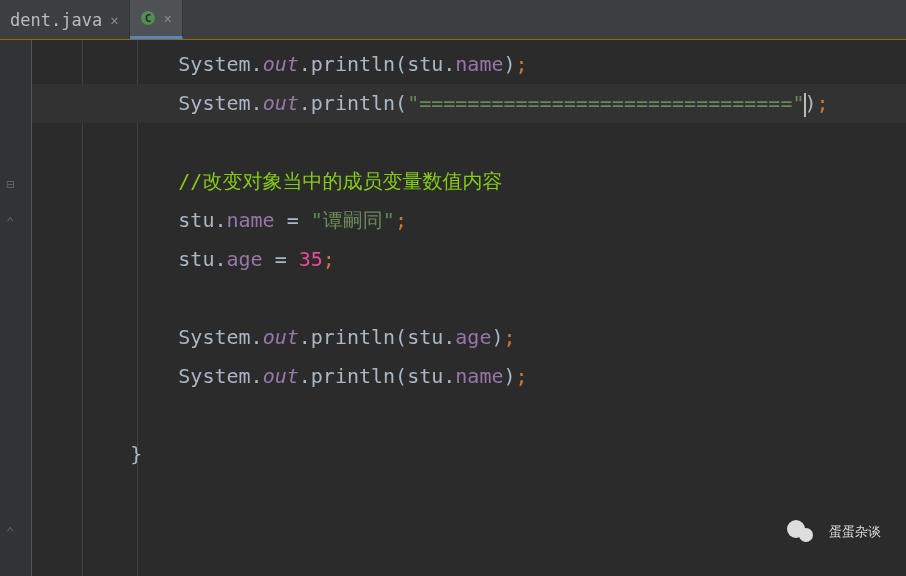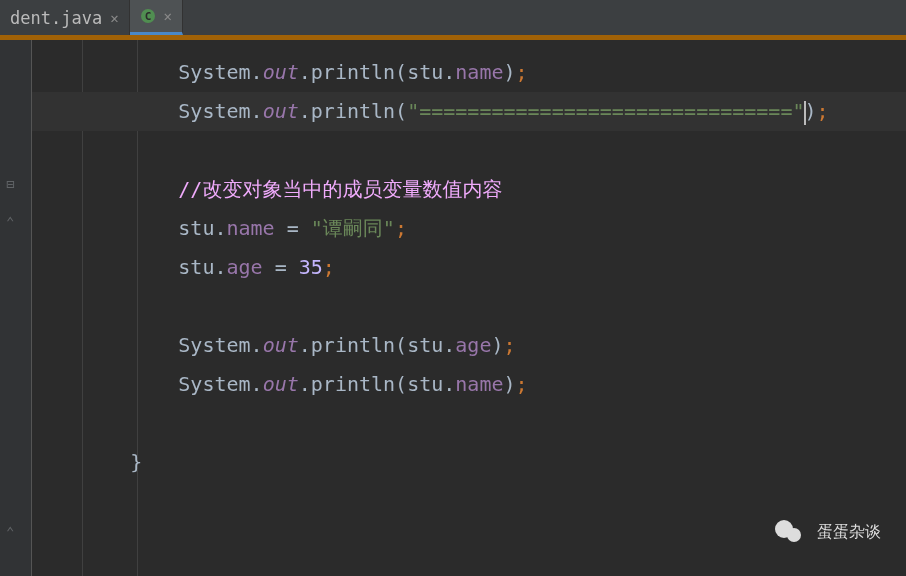--- a/index.html
+++ b/index.html
@@ -9,21 +9,21 @@
       font-size: 20px;
       width: 906px;
       height: 576px;
       overflow: hidden;
       position: relative;
     }
     .tabs-bar {
       background: #3c3f41;
       height: 40px;
       display: flex;
-      border-bottom: 5px solid #a16207;
+      border-bottom: 1px solid #a16207;
     }
     .tab {
       display: flex;
       align-items: center;
       padding: 0 10px;
       height: 100%;
       position: relative;
       color: #bbbbbb;
       font-size: 17px;
       gap: 8px;
@@ -59,21 +59,21 @@
       position: relative;
     }
     .gutter-mark {
       position: absolute;
       left: 6px;
       color: #606366;
       font-size: 14px;
     }
     .code-area {
       flex: 1;
-      padding-top: 13px;
+      padding-top: 5px;
       position: relative;
     }
     .code-line {
       height: 39px;
       line-height: 39px;
       padding-left: 50px;
       white-space: pre;
       position: relative;
     }
     .code-line.highlighted {
@@ -87,42 +87,42 @@
       bottom: 0;
     }
     .tk-class { color: #a9b7c6; }
     .tk-dot { color: #a9b7c6; }
     .tk-static { color: #9876aa; font-style: italic; }
     .tk-method { color: #a9b7c6; }
     .tk-field { color: #9876aa; }
     .tk-paren { color: #a9b7c6; }
     .tk-semi { color: #cc7832; }
     .tk-str { color: #6a8759; }
-    .tk-comment { color: #f0abfc; }
+    .tk-comment { color: #84cc16; }
     .tk-op { color: #a9b7c6; }
-    .tk-num { color: #c4b5fd; }
+    .tk-num { color: #ec4899; }
     .tk-var { color: #a9b7c6; }
     .tk-brace { color: #a9b7c6; }
     .cursor {
       display: inline-block;
       width: 2px;
       height: 24px;
       background: #bbbbbb;
       vertical-align: middle;
       margin: 0 -1px;
     }
     .watermark {
       position: absolute;
       bottom: 30px;
       right: 25px;
       display: flex;
       align-items: center;
       gap: 14px;
       color: #dddddd;
-      font-size: 16px;
+      font-size: 13px;
       font-family: sans-serif;
     }
     .wm-icon {
       position: relative;
       width: 28px;
       height: 28px;
     }
     .wm-circle {
       position: absolute;
       border-radius: 50%;

